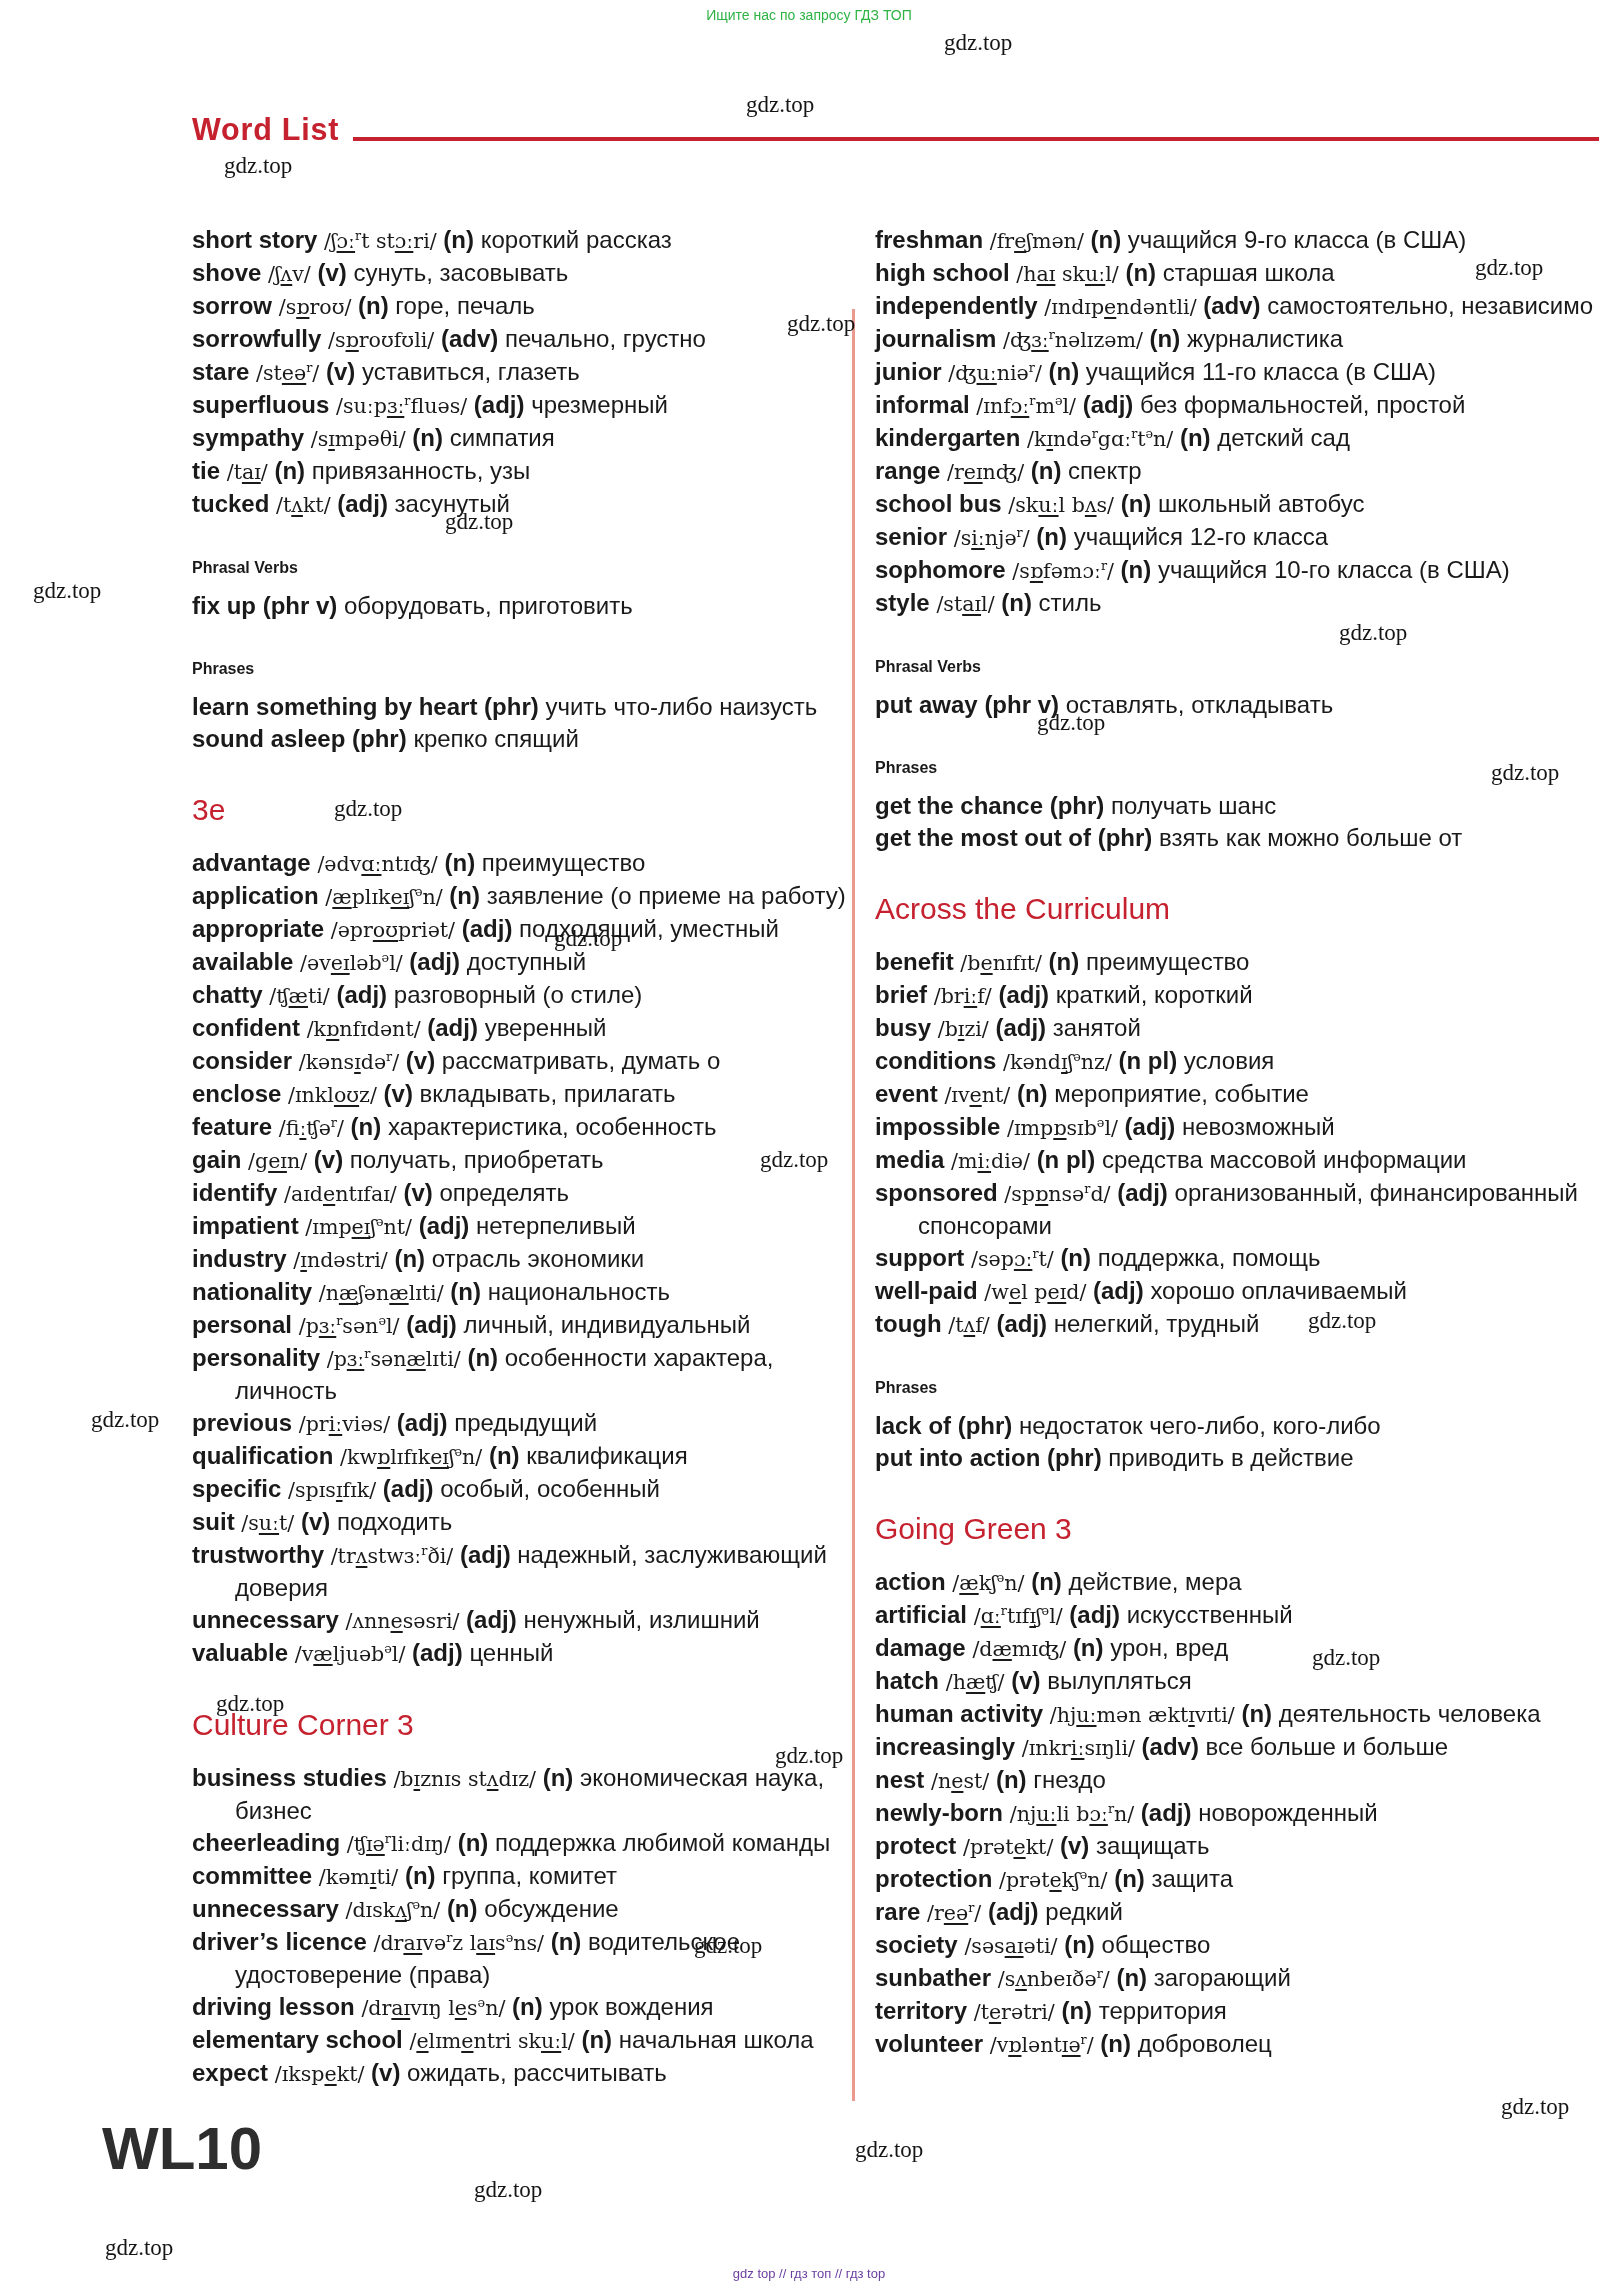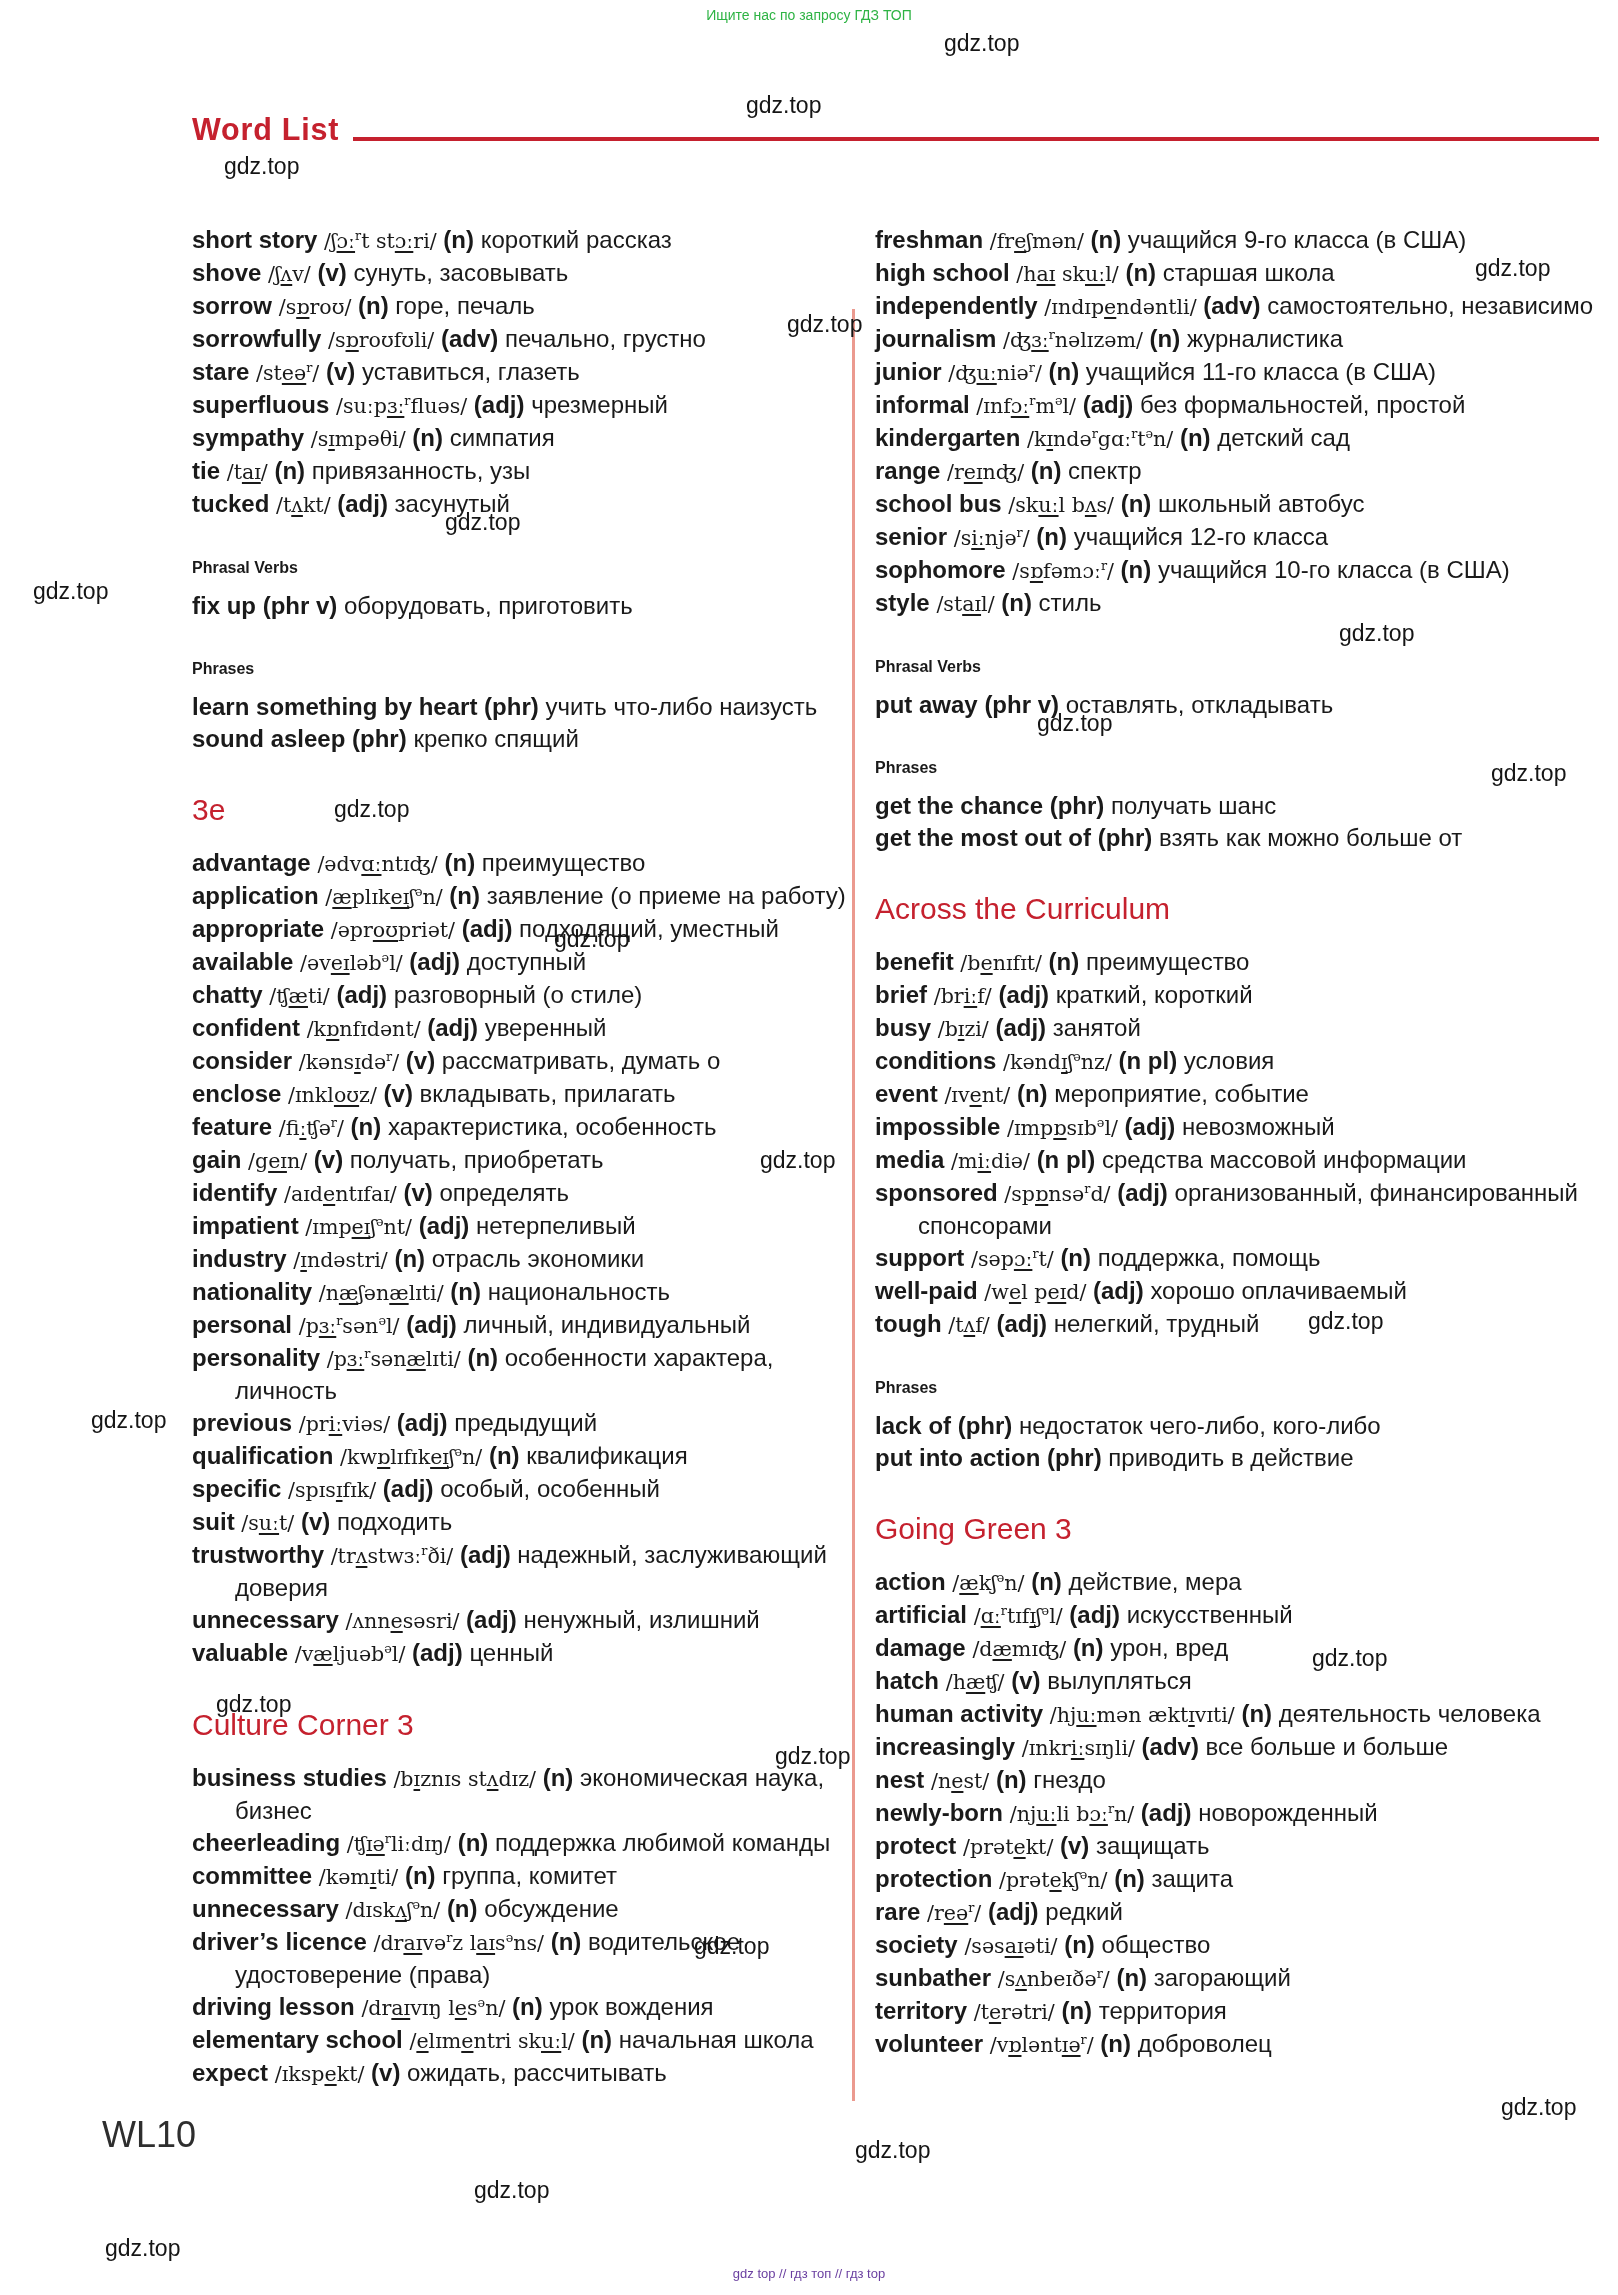--- a/index.html
+++ b/index.html
@@ -37,28 +37,28 @@
   .ph .stress{
     text-decoration:underline;
     text-decoration-thickness:1.6px;
     text-underline-offset:3.3px;
   }
   .pos{font-weight:700;}
   .subheading{font-size:16px;font-weight:700;margin:38px 0 13px;}
   .redheading{font-size:30px;font-weight:400;color:var(--red);margin:38px 0 20px;}
   .footer-label{
     position:absolute;left:102px;top:2114px;
-    font-size:36px;font-weight:400;color:#2e2e2e;
+    font-size:60px;font-weight:700;color:#2e2e2e;
   }
   .bottom-line{
     position:absolute;left:0;right:0;top:2266px;text-align:center;
     font-size:13px;color:var(--purple);
   }
   .watermark{
-    position:absolute;font-size:23px;color:#151515;white-space:nowrap;
+    position:absolute;font-size:23px;color:#151515;white-space:nowrap;font-family:Liberation Serif, serif;
   }
 </style>
 </head>
 <body>
 
 <div class="top-banner">Ищите нас по запросу ГДЗ ТОП</div>
 
 <div class="page-title">Word List</div>
 <div class="header-rule"></div>
 

